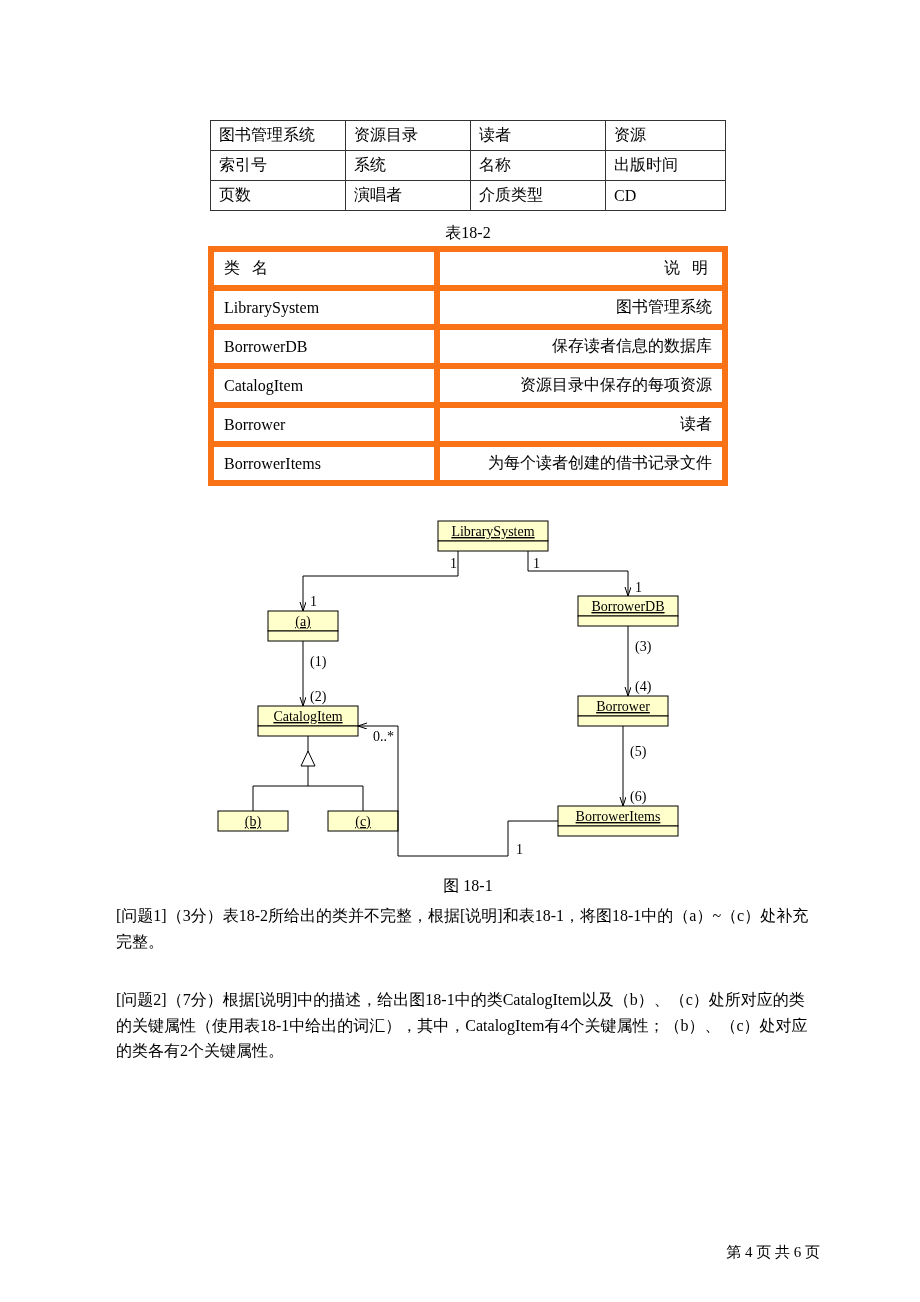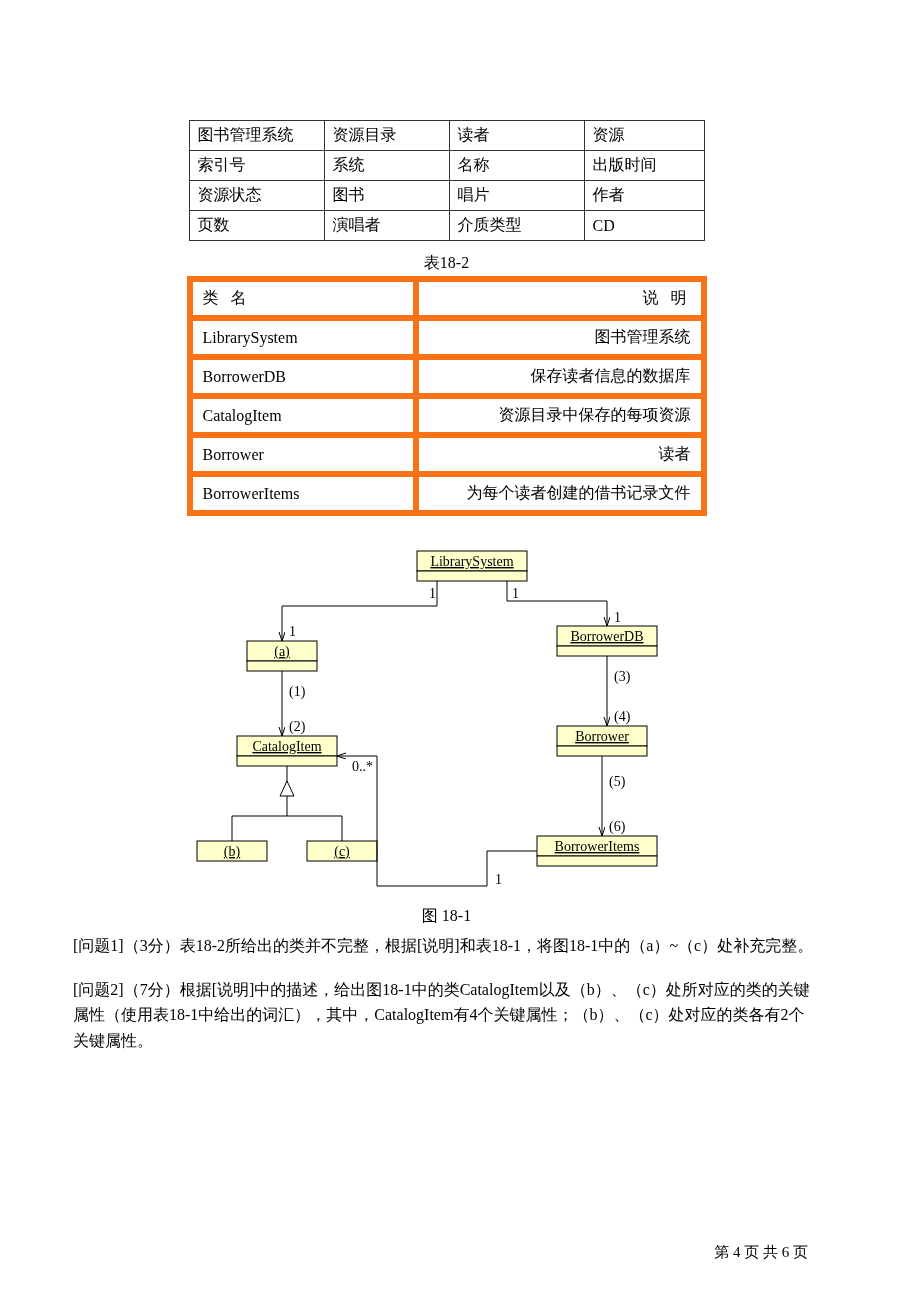--- a/index.html
+++ b/index.html
@@ -6,21 +6,21 @@
     margin:0;
     background:#fff;
     font-family:"SimSun","宋体","Times New Roman",serif;
     font-size:16px;
     color:#000;
   }
   .page{
     width:920px;
     min-height:1302px;
     box-sizing:border-box;
-    padding:120px 100px 40px 73px;
+    padding:120px 100px 40px 116px;
     position:relative;
   }
 
   table.grid{
     border-collapse:collapse;
     margin:0 auto 12px auto;
     font-size:16px;
   }
   table.grid td{
     border:1px solid #333;
@@ -51,21 +51,21 @@
     margin-top:30px;
   }
   .figcap{text-align:center;margin:6px 0 4px 0;}
 
   .qline{line-height:1.6;}
   .abc{display:inline-block;min-width:200px;}
 
   .footer{
     position:absolute;
     bottom:40px;
-    right:112px;
+    right:100px;
     font-size:15px;
   }
 
   
   .uml{
     font-family:"Times New Roman","SimSun",serif;
     font-size:14px;
   }
 </style>
 </head>
@@ -78,26 +78,20 @@
           <td class="c0">图书管理系统</td>
           <td class="c1">资源目录</td>
           <td class="c2">读者</td>
           <td class="c3">资源</td>
         </tr>
         <tr>
           <td class="c0">索引号</td>
           <td class="c1">系统</td>
           <td class="c2">名称</td>
           <td class="c3">出版时间</td>
-        </tr>
-        <tr>
-          <td class="c0">资源状态</td>
-          <td class="c1">图书</td>
-          <td class="c2">唱片</td>
-          <td class="c3">作者</td>
         </tr>
         <tr>
           <td class="c0">页数</td>
           <td class="c1">演唱者</td>
           <td class="c2">介质类型</td>
           <td class="c3">CD</td>
         </tr>
       </tbody>
 </table>
 
@@ -230,17 +224,17 @@
       <polyline points="360,305 310,305 310,340 200,340 200,210 160,210" fill="none" stroke="#000" marker-end="url(#arrow)"></polyline>
       <text x="175" y="225">0..*</text>
       <text x="318" y="338">1</text>
     </g>
   </svg>
 </div>
 <div class="figcap">图 18-1</div>
 
 <p class="para qline">[问题1]（3分）表18-2所给出的类并不完整，根据[说明]和表18-1，将图18-1中的（a）~（c）处补充完整。</p>
 
-<p class="para qline" style="margin-top:18px;"> [问题2]（7分）根据[说明]中的描述，给出图18-1中的类CatalogItem以及（b）、（c）处所对应的类的关键属性（使用表18-1中给出的词汇），其中，CatalogItem有4个关键属性；（b）、（c）处对应的类各有2个关键属性。</p>
+<p class="para qline" style="margin-top:33px;"> [问题2]（7分）根据[说明]中的描述，给出图18-1中的类CatalogItem以及（b）、（c）处所对应的类的关键属性（使用表18-1中给出的词汇），其中，CatalogItem有4个关键属性；（b）、（c）处对应的类各有2个关键属性。</p>
 
 <div class="footer">第 4 页 共 6 页</div>
 
 </div>
 
 </body></html>

